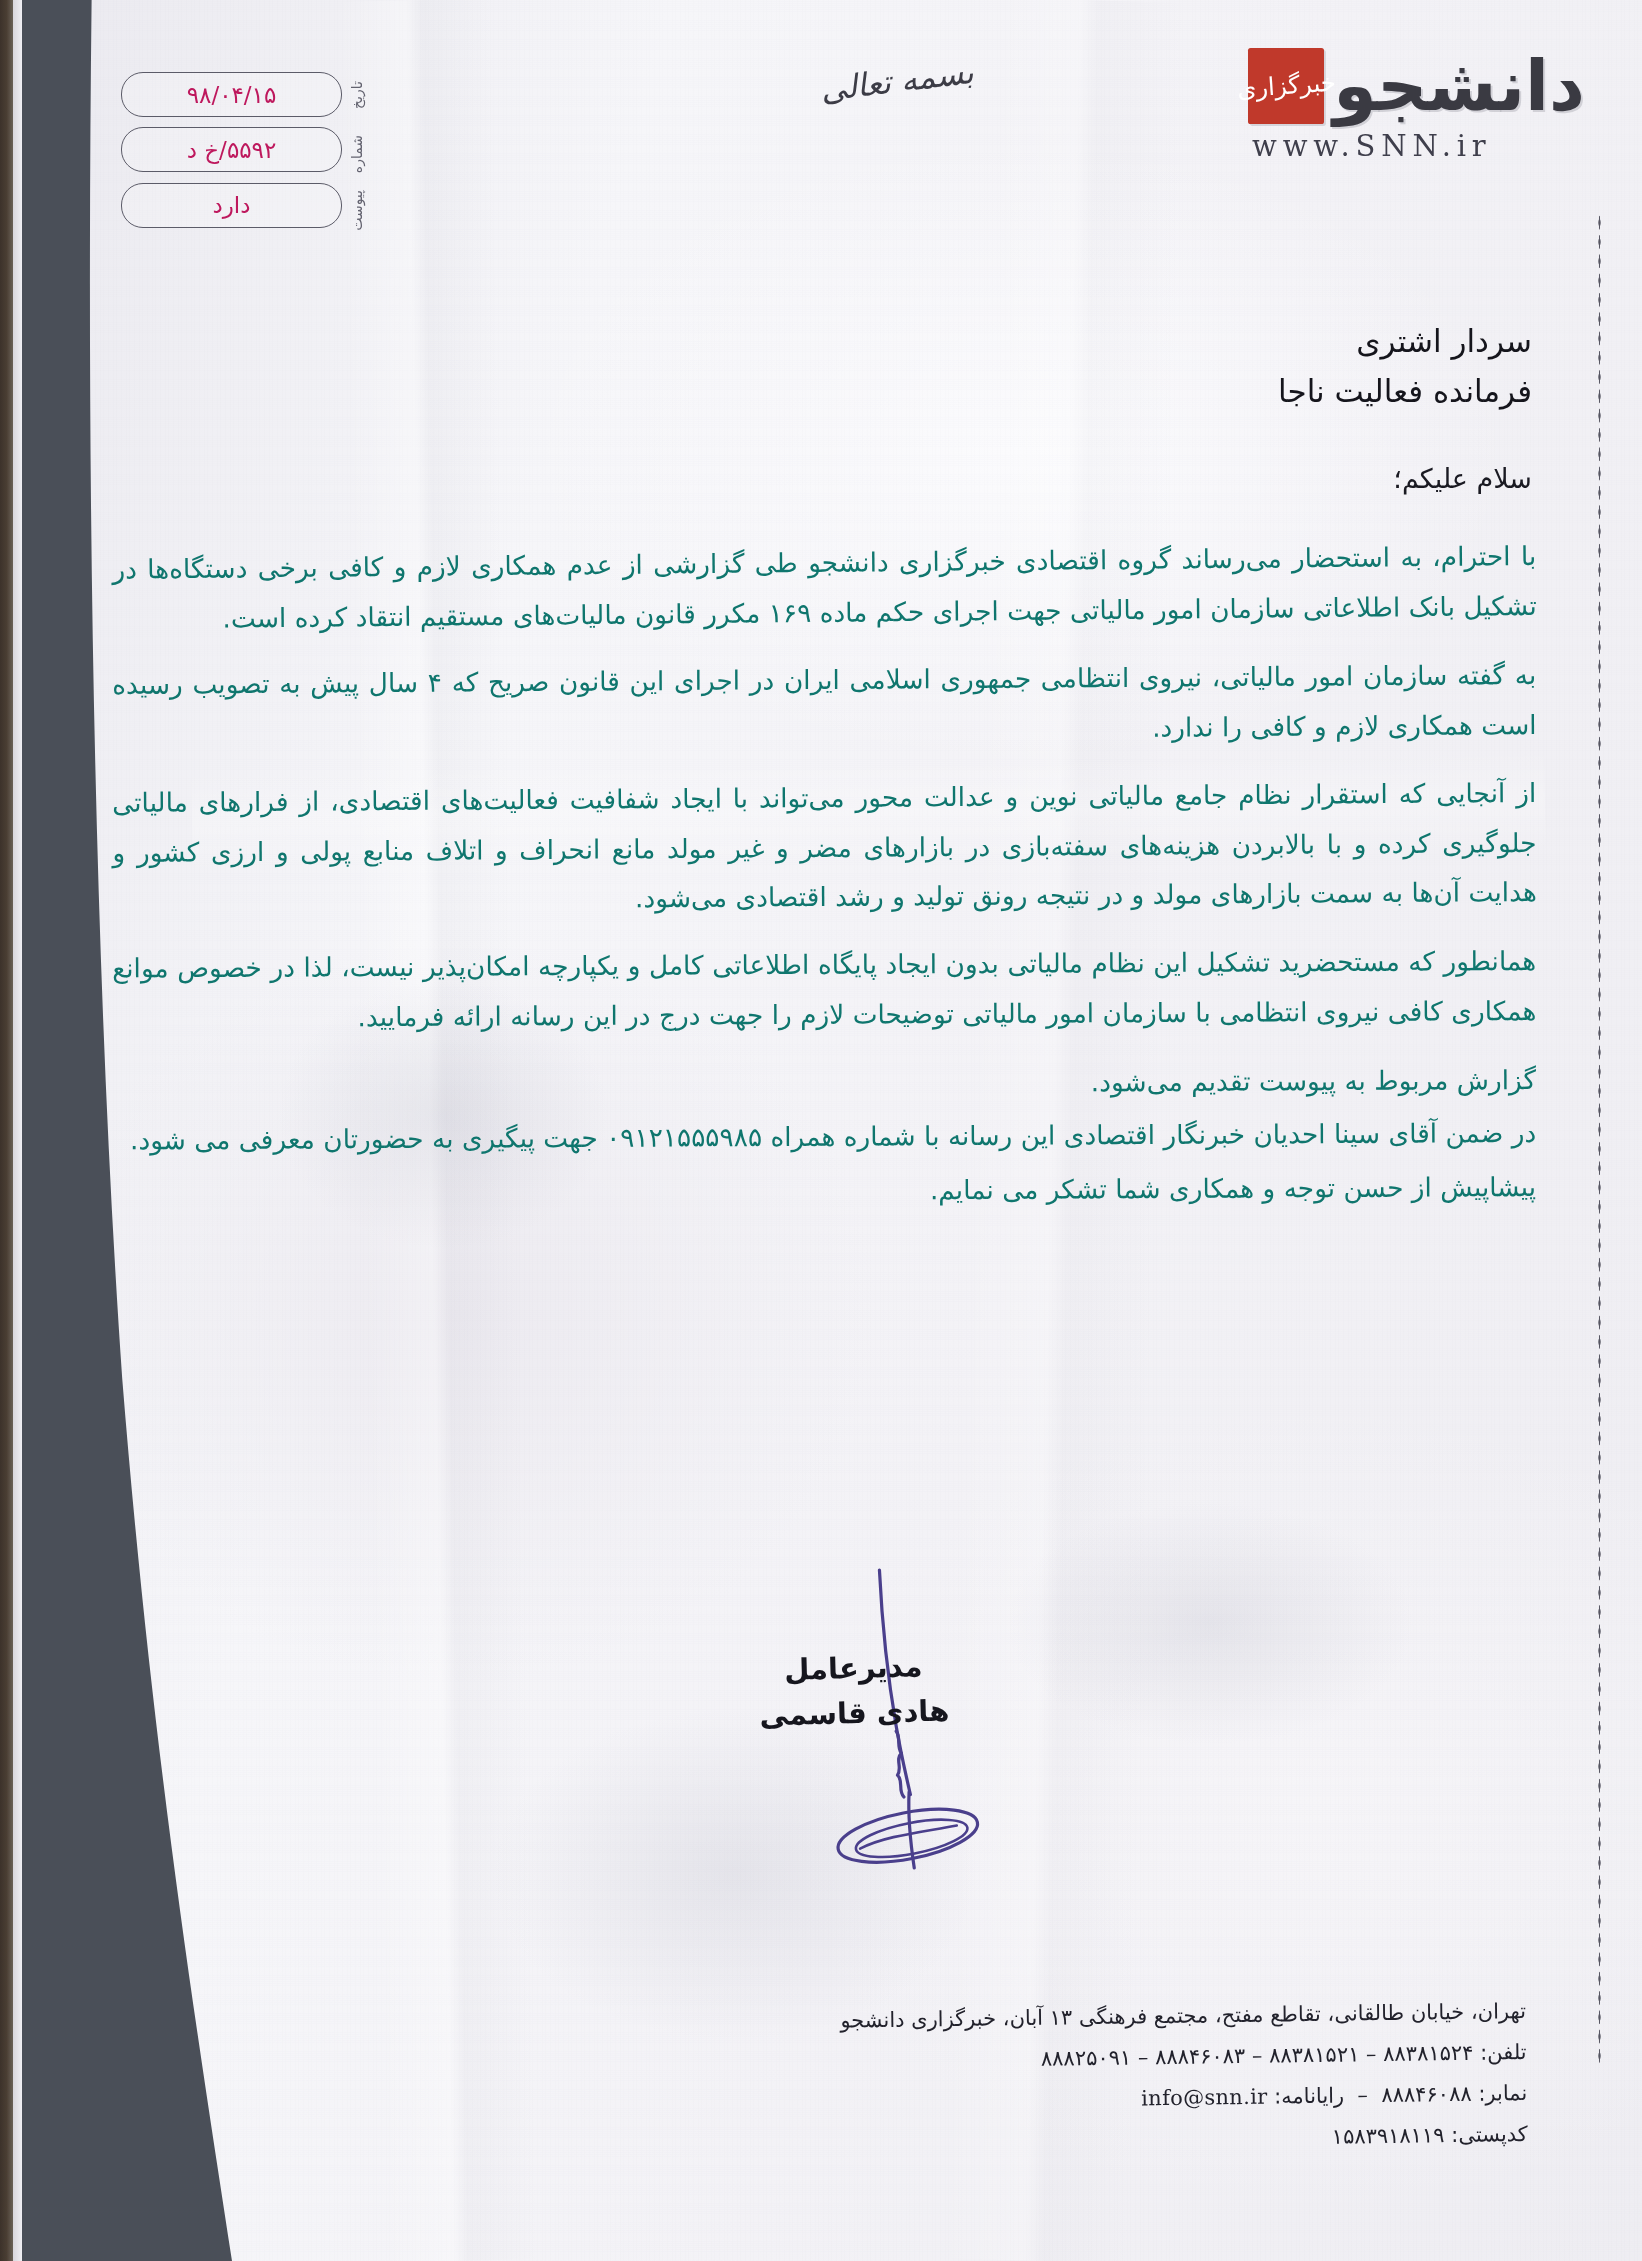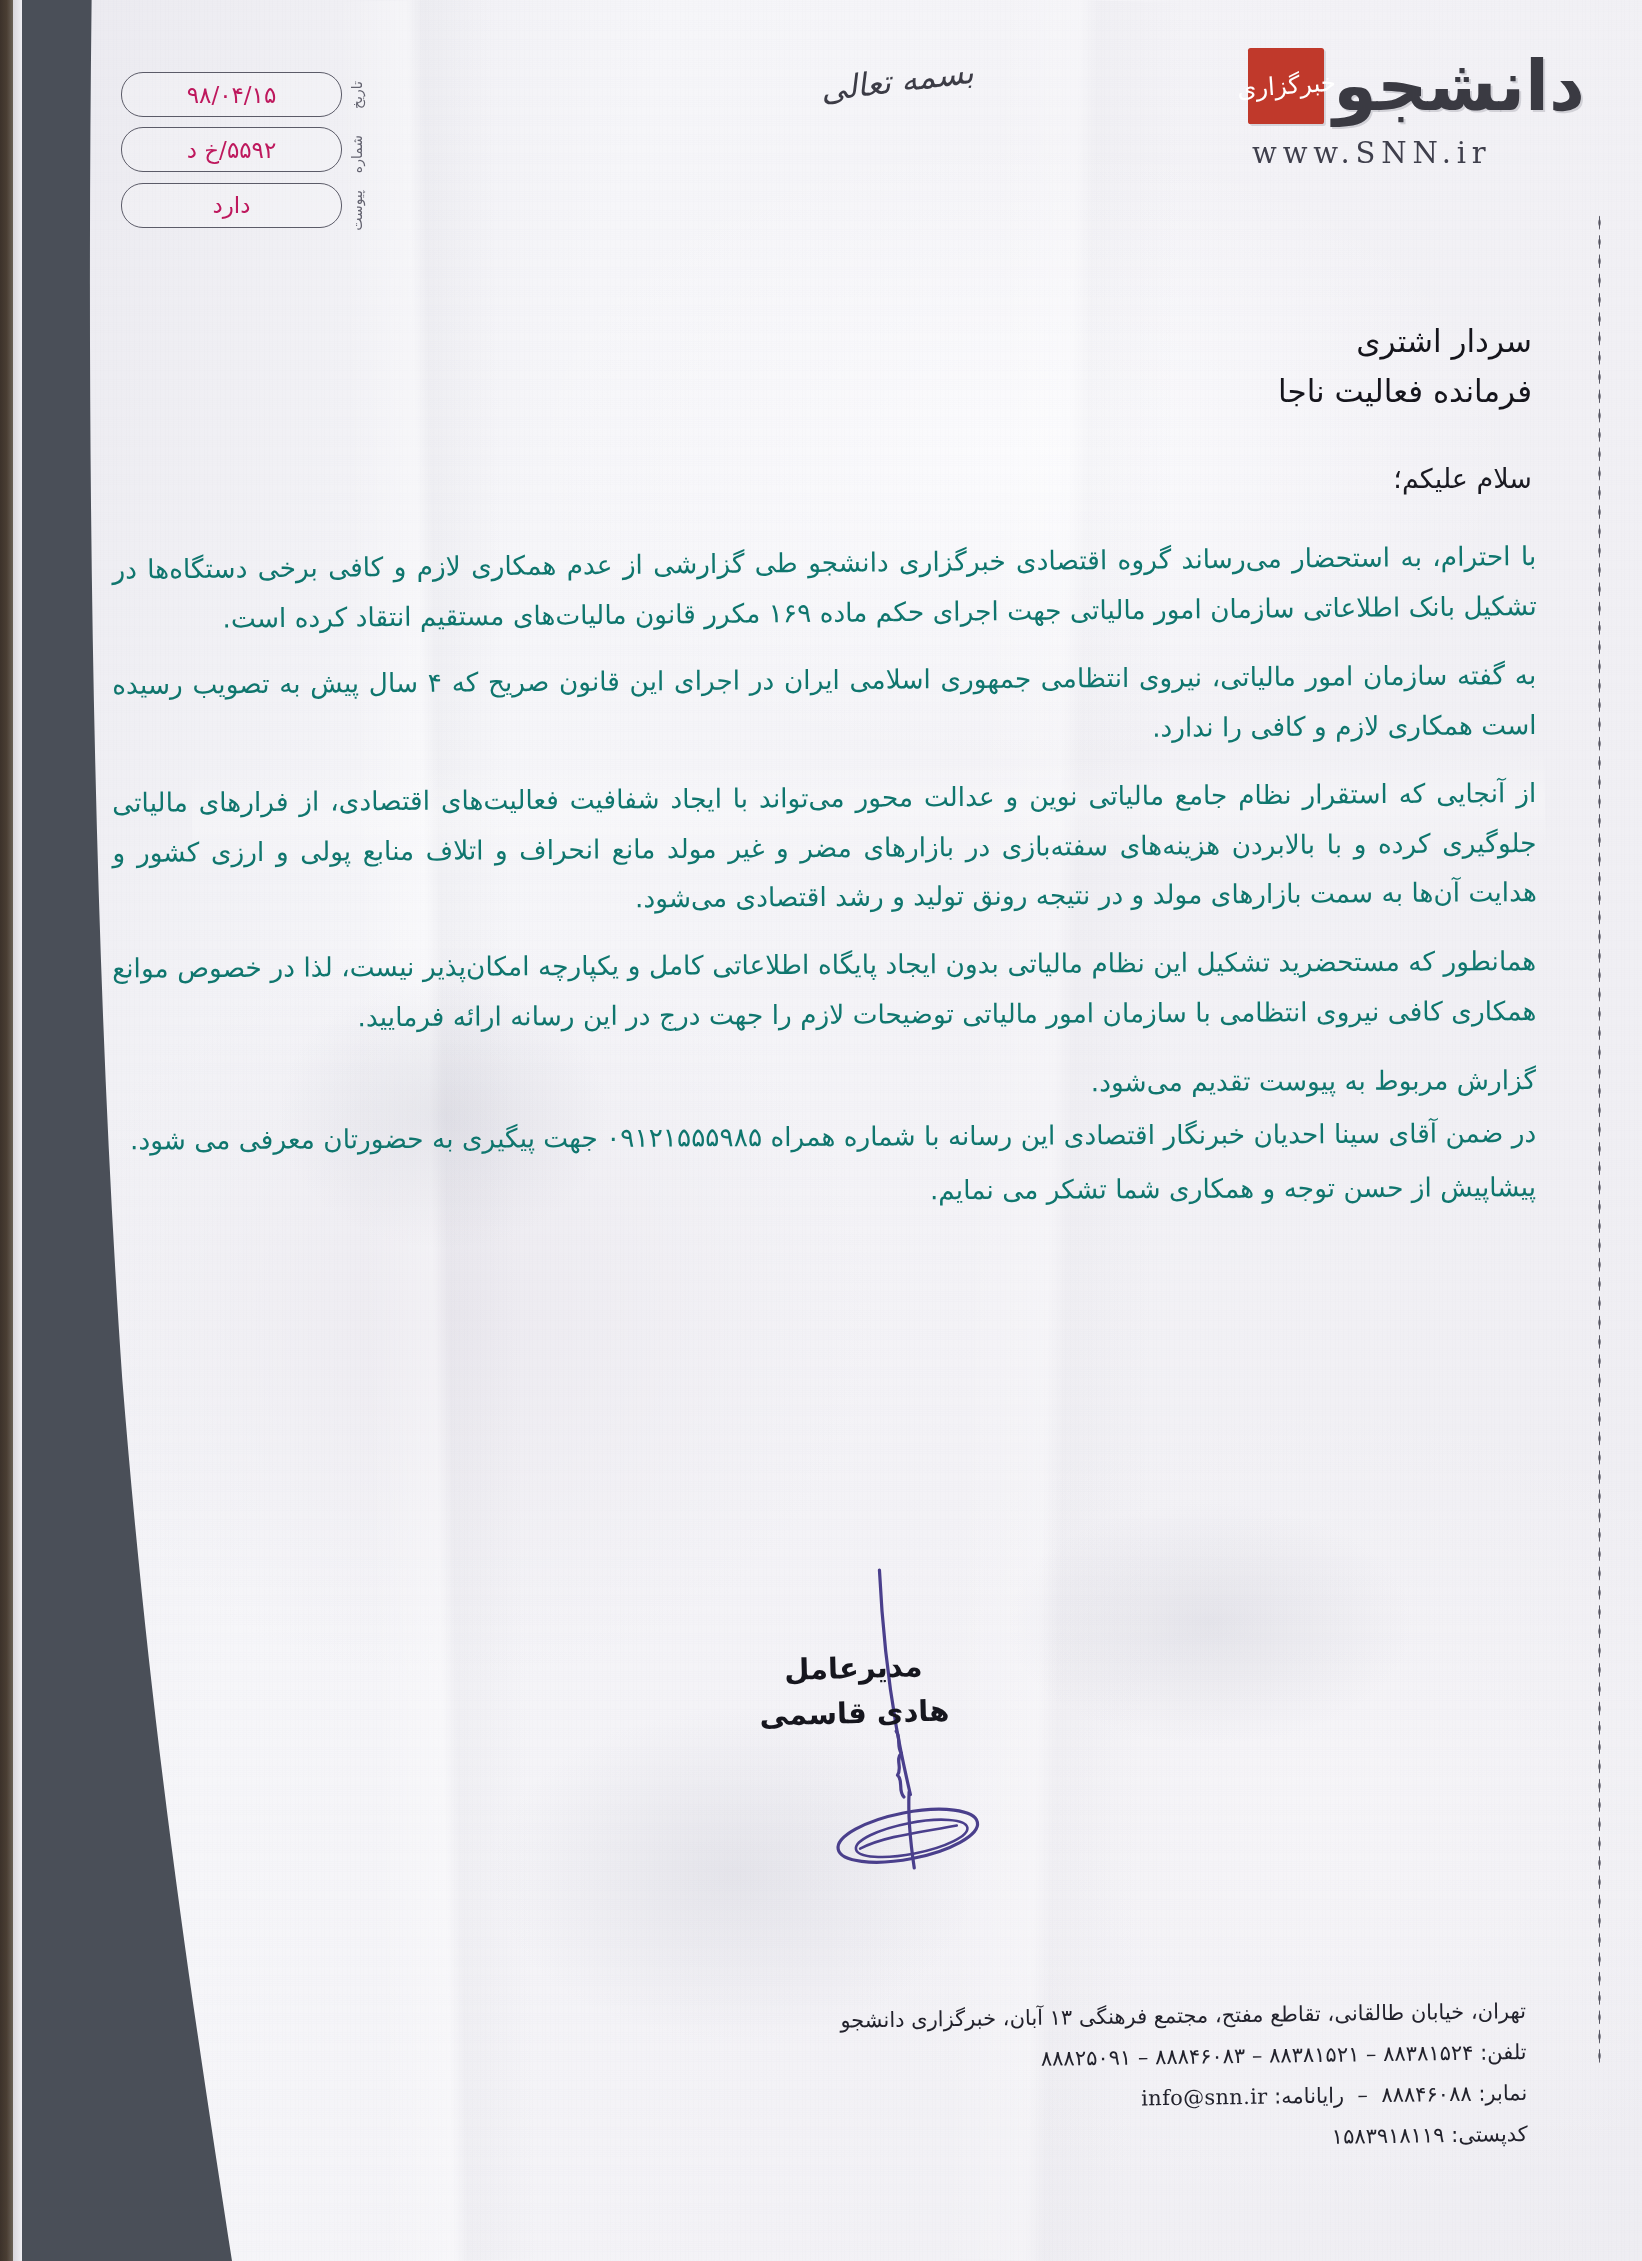--- a/index.html
+++ b/index.html
@@ -138,21 +138,21 @@
   }
   .logo-mark span {
     color: #fff;
     font-size: 24.5px;
     line-height: 1;
     transform: rotate(-4deg);
     font-family: "DejaVu Serif", serif;
     letter-spacing: -1.3px;
   }
   .logo-url {
-    margin-top: 12px;
+    margin-top: 5px;
     font-size: 29px;
     color: #3f3f4c;
     letter-spacing: 5.8px;
     direction: ltr;
     text-align: left;
     font-family: "DejaVu Serif", "Liberation Serif", serif;
     padding-left: 3.9px;
   }
 
   

